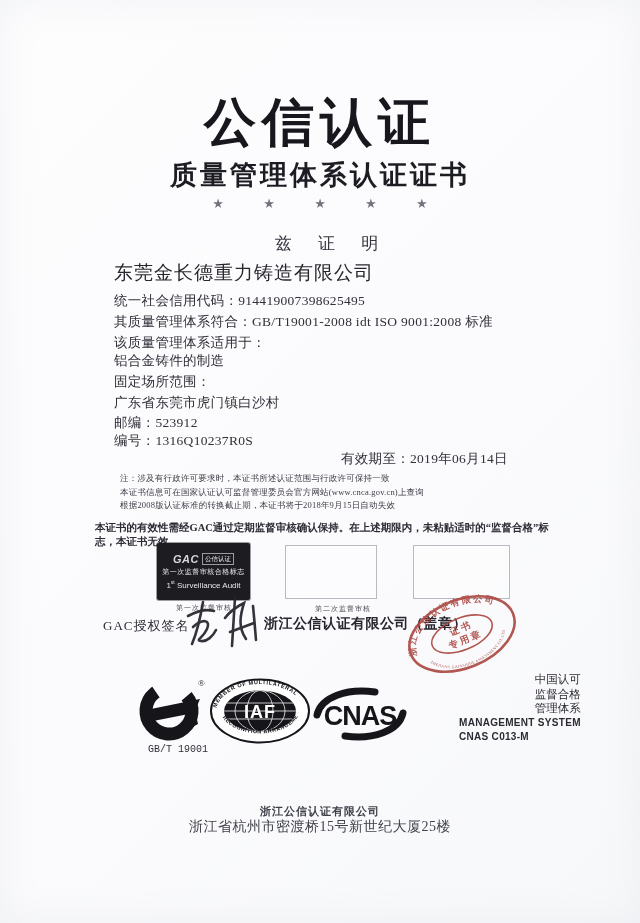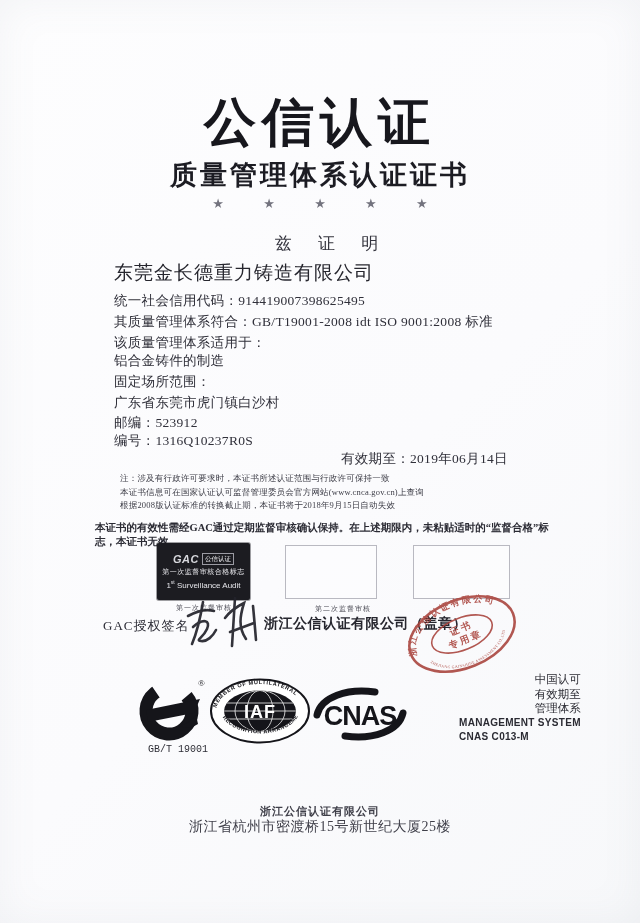--- a/index.html
+++ b/index.html
@@ -188,21 +188,21 @@
   </svg>
 
   <svg class="abs" style="left:311px;top:685px;" width="98" height="58" viewBox="0 0 98 58">
     <path d="M6 30 C10 12, 36 3, 64 7" fill="none" stroke="#15151a" stroke-width="7" stroke-linecap="round"></path>
     <path d="M92 28 C88 46, 62 55, 34 51" fill="none" stroke="#15151a" stroke-width="7" stroke-linecap="round"></path>
     <text x="49" y="40" text-anchor="middle" font-size="27" font-weight="bold" fill="#15151a" font-family="Liberation Sans, sans-serif" letter-spacing="-1">CNAS</text>
   </svg>
 
   <div class="abs accredit">
     <span class="cjk">中国认可</span>
-    <span class="cjk">有效期至</span>
+    <span class="cjk">监督合格</span>
     <span class="cjk">管理体系</span>
     <span class="lat">MANAGEMENT SYSTEM</span>
     <span class="lat">CNAS C013-M</span>
   </div>
 
   <div class="abs ctr foot f-org">浙江公信认证有限公司</div>
   <div class="abs ctr foot f-addr">浙江省杭州市密渡桥15号新世纪大厦25楼</div>
 
 </div>
 

